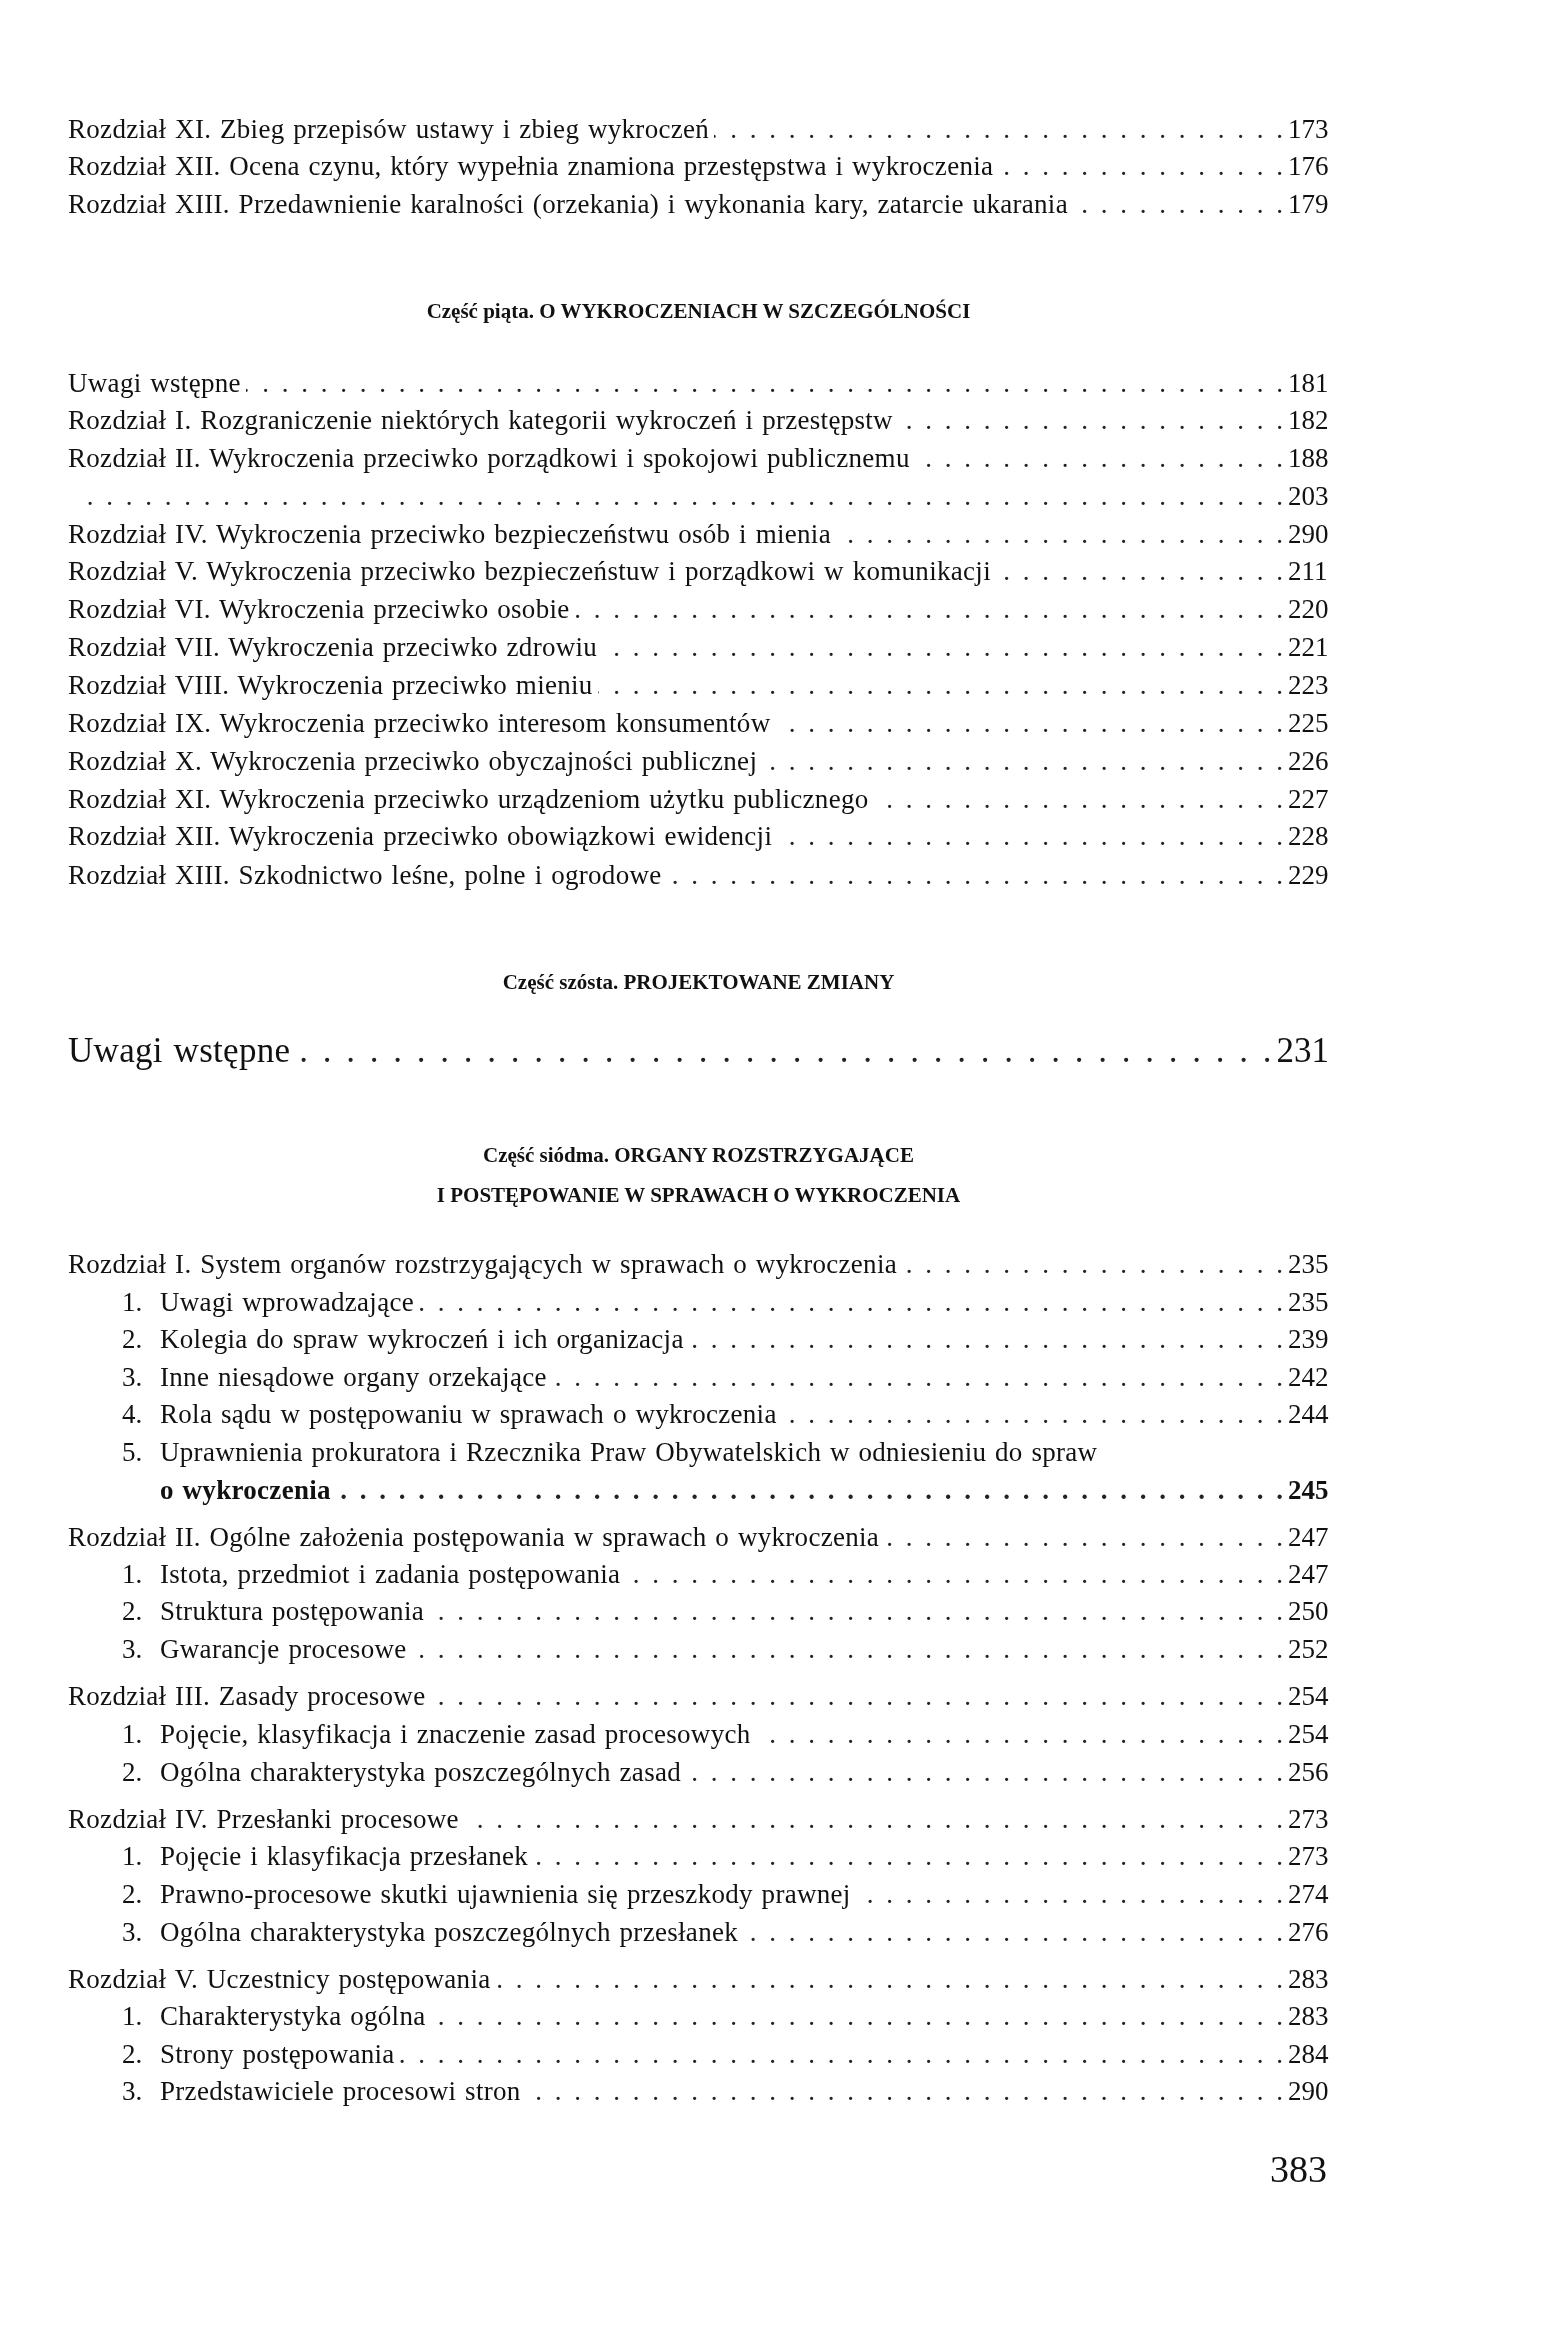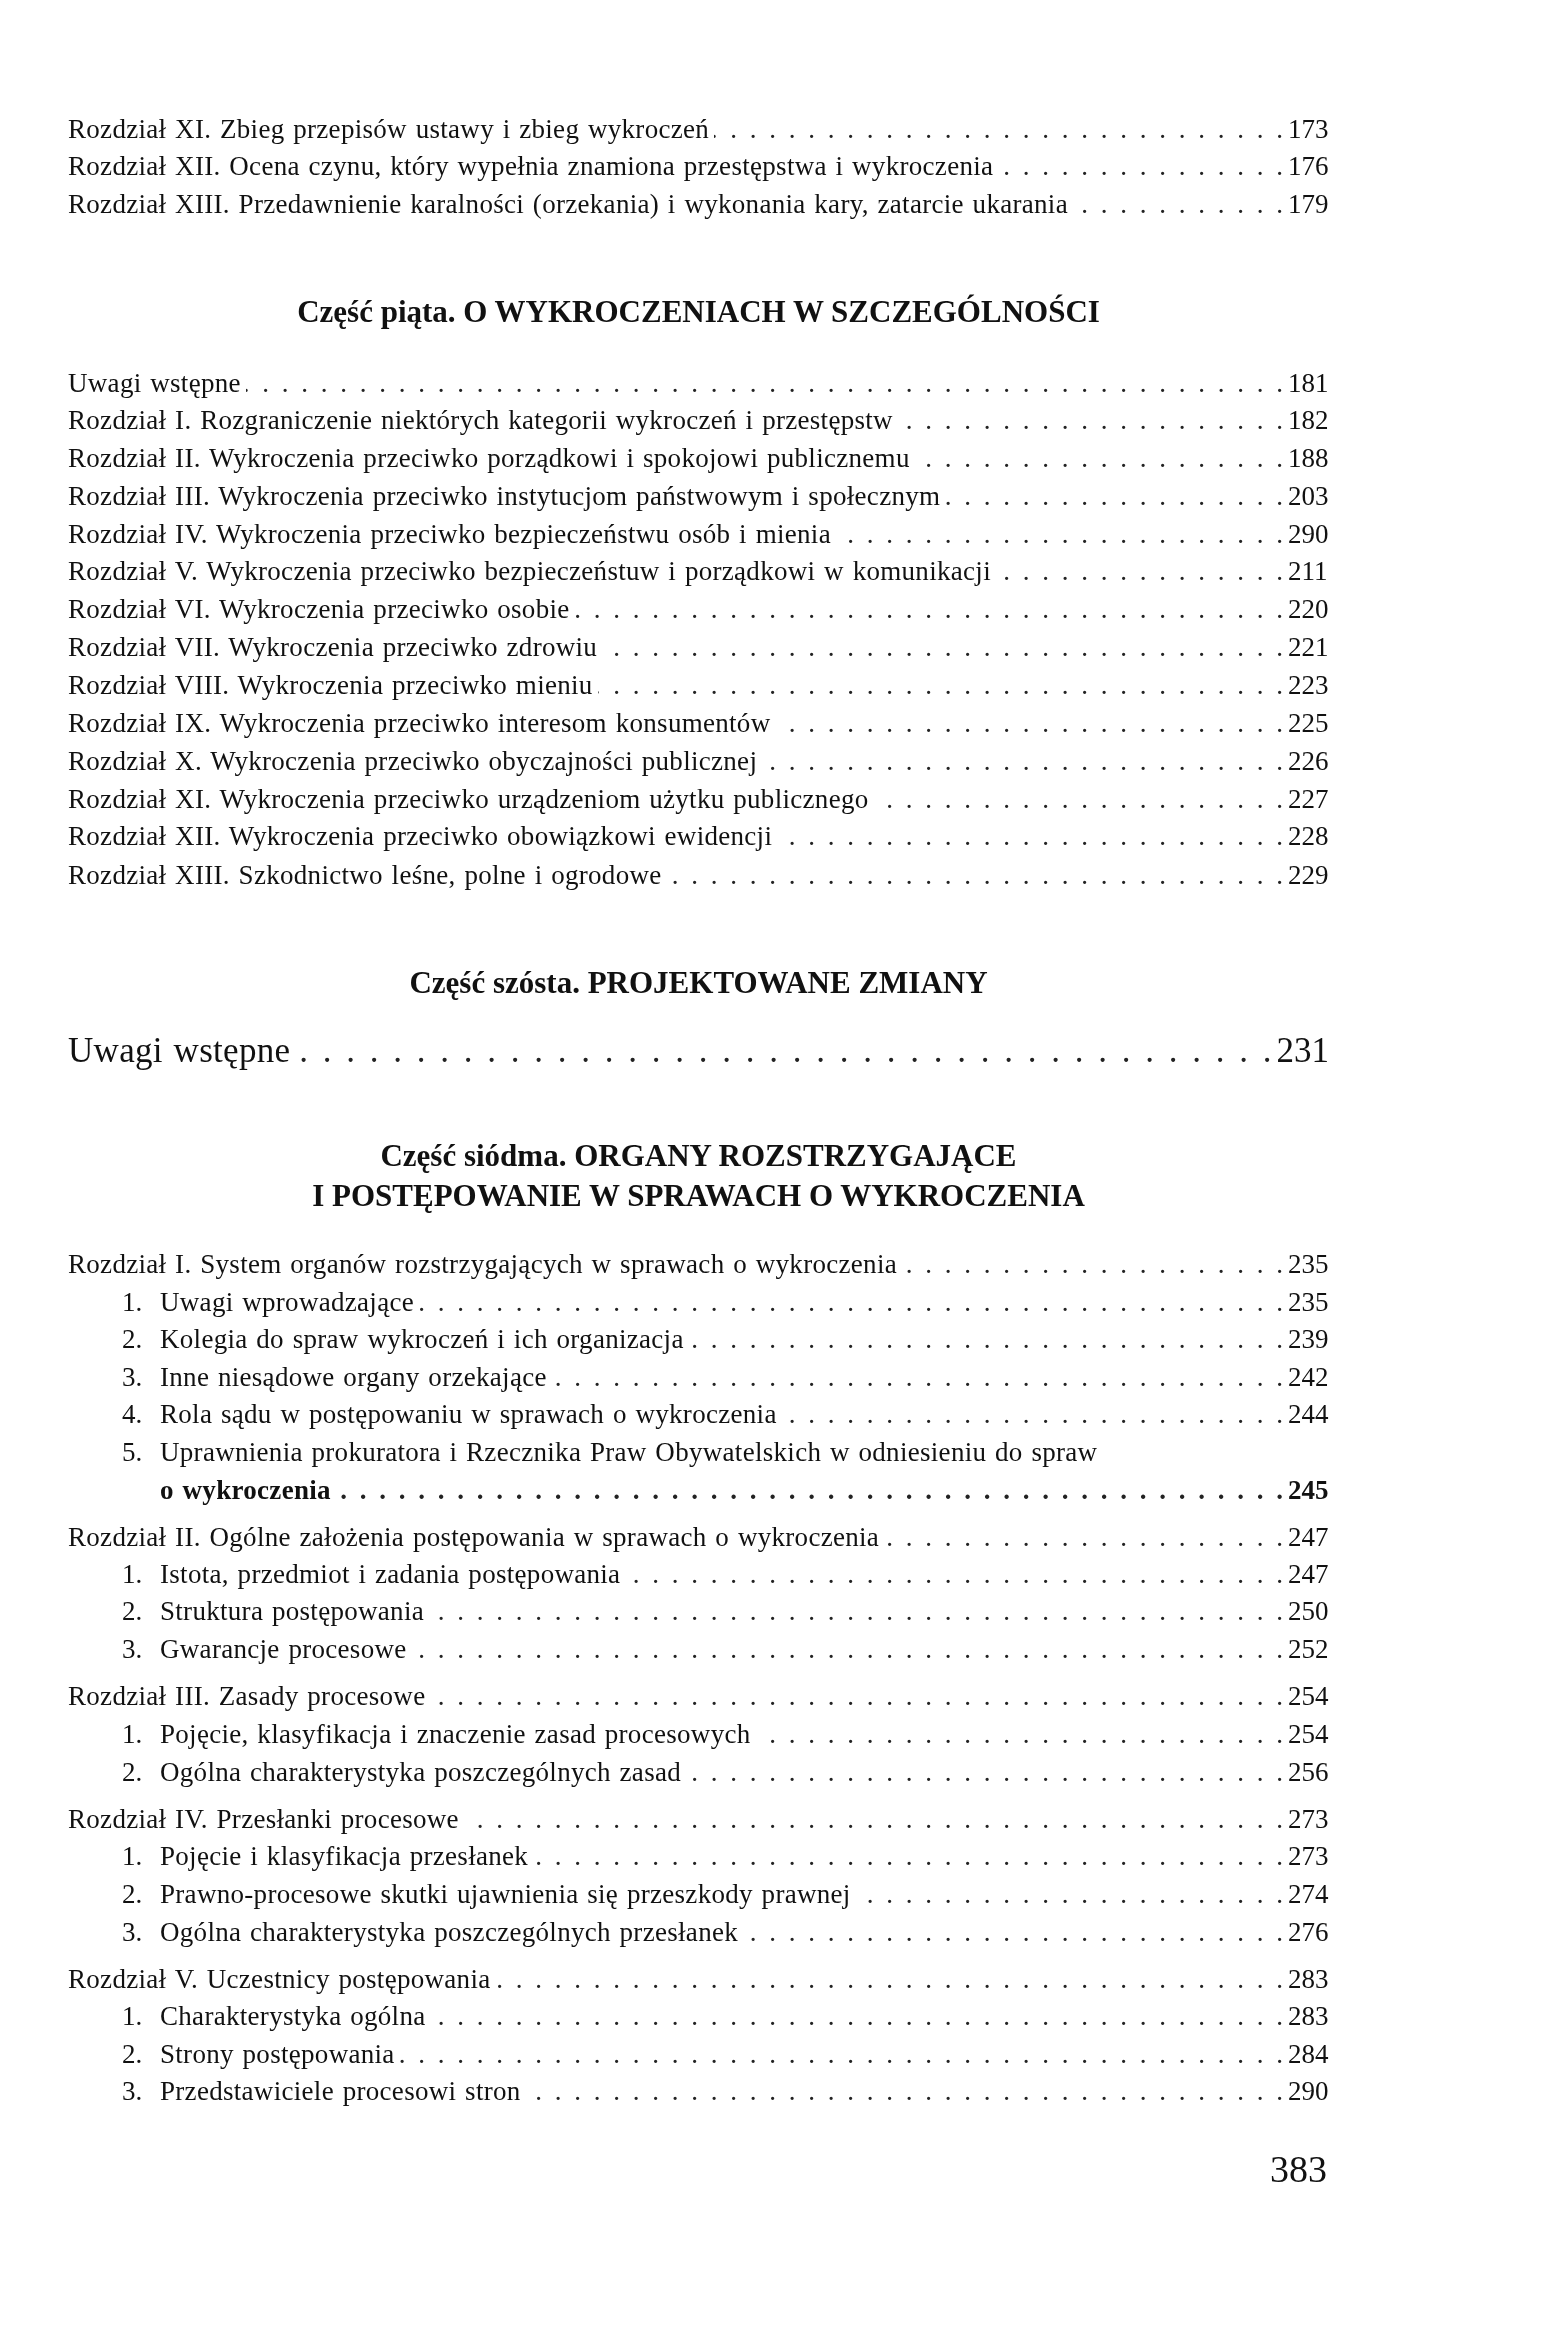--- a/index.html
+++ b/index.html
@@ -8,21 +8,21 @@
   .line { position:absolute; left:68px; width:1261px; height:37px;
           display:flex; align-items:baseline; font-size:27px; line-height:37px; white-space:nowrap; }
   .line.sub { left:122px; width:1207px; }
   .line.cont { left:160px; width:1169px;font-weight:bold; }
   .line.big { font-size:35px; line-height:46px; height:46px; }
   .num { display:inline-block; width:38px; flex:0 0 auto; }
   .title { flex:0 0 auto; letter-spacing:0.3px; word-spacing:1.7px; }
   .dots { flex:1 1 auto; overflow:hidden; margin:0 5.1px; color:#222; letter-spacing:11.5px; text-align:right; direction:rtl; }
   .dots::before { content:". . . . . . . . . . . . . . . . . . . . . . . . . . . . . . . . . . . . . . . . . . . . . . . . . . . . . . . . . . . . . . . . . . . . . . . . . . . . . . . . . . . . . . . ."; letter-spacing:0; word-spacing:6px; }
   .page { flex:0 0 auto; text-align:left; min-width:41px; }
-  .heading { position:absolute; left:68px; width:1261px; text-align:center; font-size:31px; line-height:41px; color:#111; }
+  .heading { position:absolute; left:68px; width:1261px; text-align:center; font-size:21px; line-height:41px; color:#111; }
   .heading .lead { font-weight:bold; }
   .heading .caps { font-weight:bold; }
   .folio { position:absolute; left:1259px; width:68px; top:2144px; text-align:right; font-size:38px; line-height:51px; }
 </style>
 </head>
 <body>
 
 <div class="line" style="top:111px">
   <span class="title">Rozdział XI. Zbieg przepisów ustawy i zbieg wykroczeń</span>
   <span class="dots"></span>
@@ -53,21 +53,20 @@
   <span class="title">Rozdział I. Rozgraniczenie niektórych kategorii wykroczeń i przestępstw</span>
   <span class="dots"></span>
   <span class="page">182</span>
 </div>
 <div class="line" style="top:440px">
   <span class="title">Rozdział II. Wykroczenia przeciwko porządkowi i spokojowi publicznemu</span>
   <span class="dots"></span>
   <span class="page">188</span>
 </div>
 <div class="line" style="top:478px">
-  <span class="title">Rozdział III. Wykroczenia przeciwko instytucjom państwowym i społecznym</span>
   <span class="dots"></span>
   <span class="page">203</span>
 </div>
 <div class="line" style="top:516px">
   <span class="title">Rozdział IV. Wykroczenia przeciwko bezpieczeństwu osób i mienia</span>
   <span class="dots"></span>
   <span class="page">290</span>
 </div>
 <div class="line" style="top:553px">
   <span class="title">Rozdział V. Wykroczenia przeciwko bezpieczeństuw i porządkowi w komunikacji</span>

